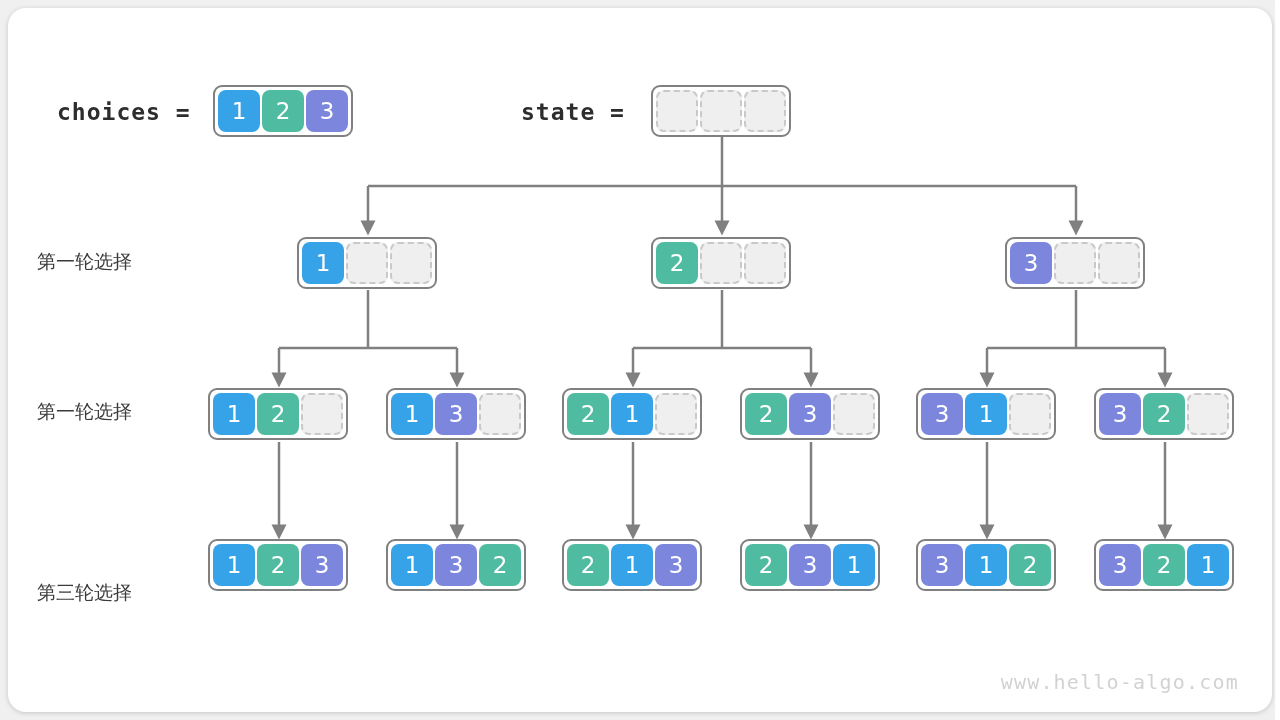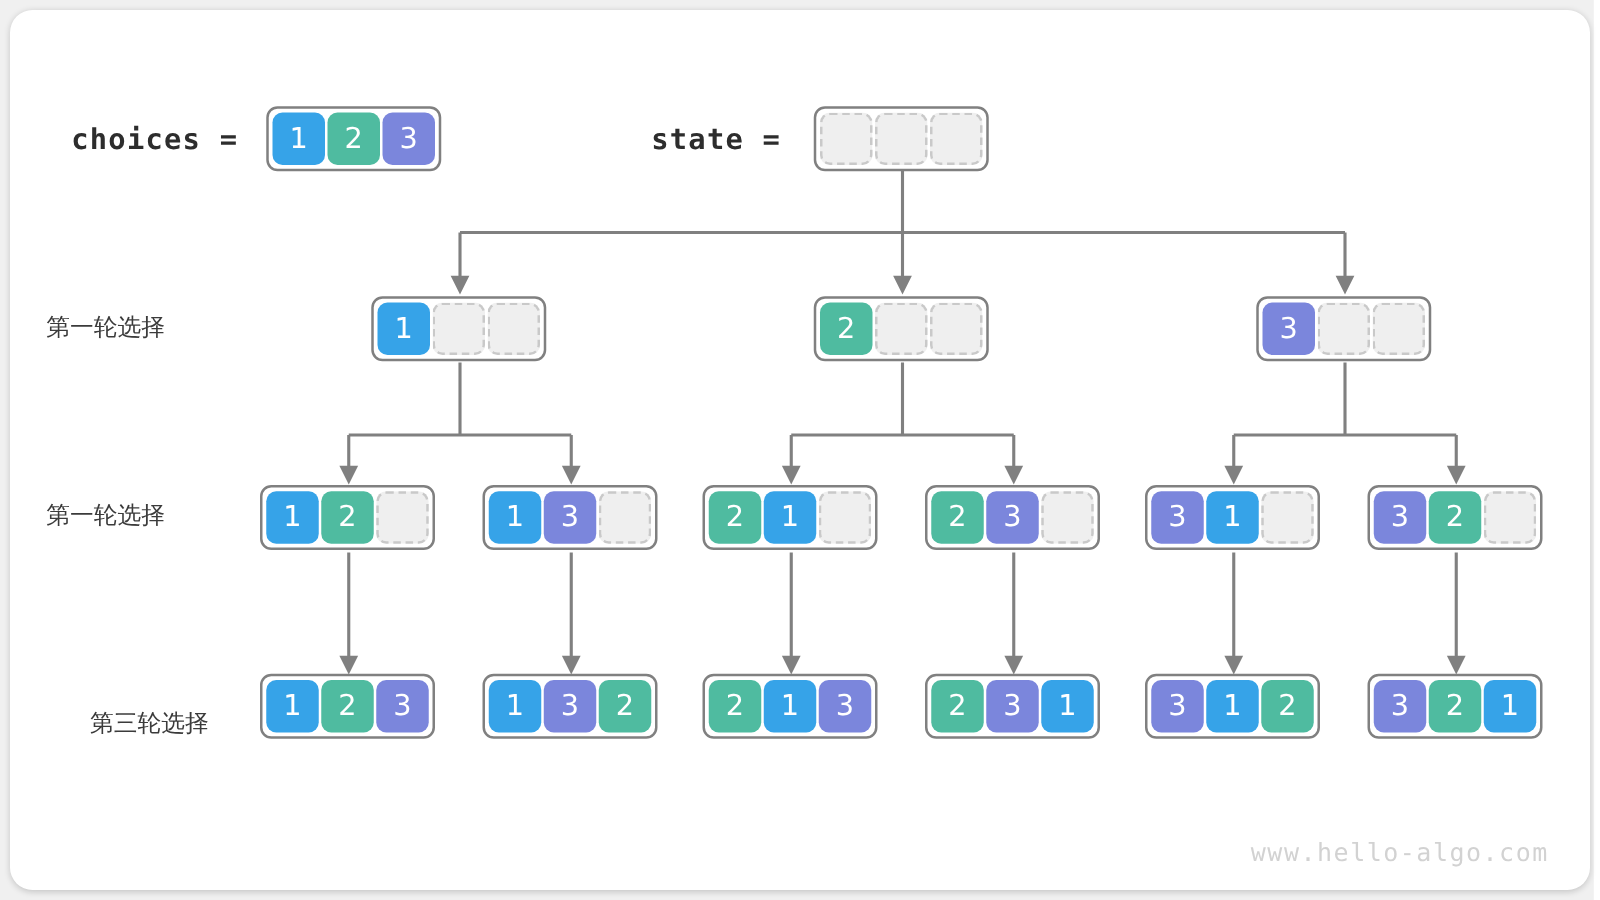--- a/index.html
+++ b/index.html
@@ -154,21 +154,21 @@
       <div class="cell v3">3</div>
     </div>
   <div class="arr" id="arr-state" style="left:651px; top:85px;">
       <div class="cell empty"></div>
       <div class="cell empty"></div>
       <div class="cell empty"></div>
     </div>
 
   <div class="row-label" style="left:37px; top:249px;">第一轮选择</div>
   <div class="row-label" style="left:37px; top:399px;">第一轮选择</div>
-  <div class="row-label" style="left:37px; top:566px;margin-left:35px;">第三轮选择</div>
+  <div class="row-label" style="left:37px; top:580px;">第三轮选择</div>
 
   <div class="arr" id="l1-0" style="left:297px; top:237px;">
       <div class="cell v1">1</div>
       <div class="cell empty"></div>
       <div class="cell empty"></div>
     </div>
   <div class="arr" id="l1-1" style="left:651px; top:237px;">
       <div class="cell v2">2</div>
       <div class="cell empty"></div>
       <div class="cell empty"></div>

